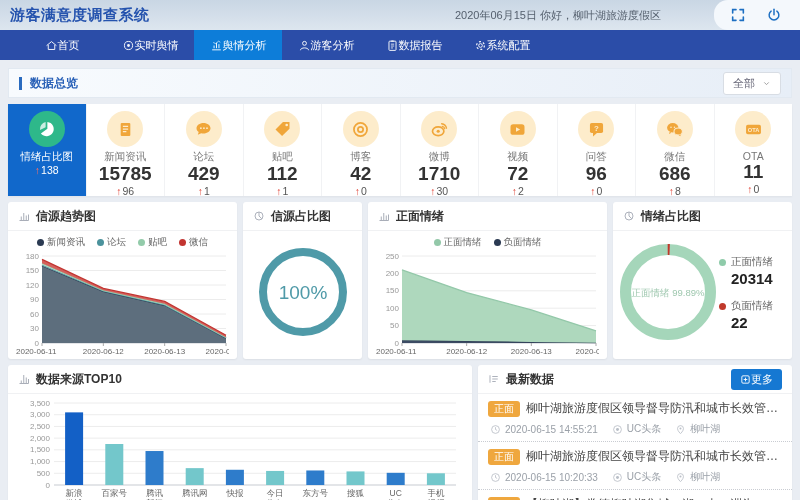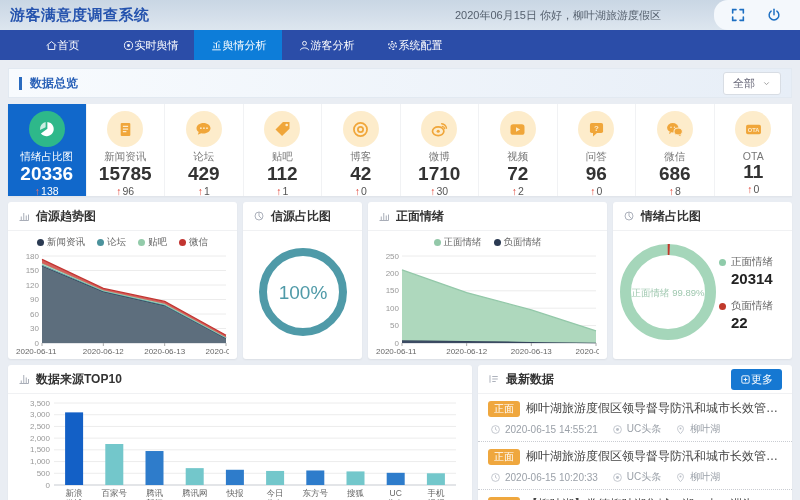--- a/index.html
+++ b/index.html
@@ -141,20 +141,30 @@
       <div class="tab">
         <span class="ticn" data-icon="visitor-icon">
           <svg viewBox="0 0 24 24">
             <circle cx="12" cy="8" r="3.6" fill="none" stroke="currentColor" stroke-width="1.8"></circle>
             <path d="M4.5 20c0-5 15-5 15 0" fill="none" stroke="currentColor" stroke-width="1.8" stroke-linecap="round"></path>
           </svg>
         </span>
         <span class="tlabel">游客分析</span>
       </div>
       <div class="tab">
+        <span class="ticn" data-icon="report-icon">
+          <svg viewBox="0 0 24 24">
+            <rect x="5.5" y="4" width="13" height="17" rx="1.5" fill="none" stroke="currentColor" stroke-width="1.8"></rect>
+            <path d="M9 9.5h6M9 13h6M9 16.5h4" stroke="currentColor" stroke-width="1.5"></path>
+            <rect x="9.5" y="2.8" width="5" height="2.4" rx="1" fill="currentColor"></rect>
+          </svg>
+        </span>
+        <span class="tlabel">数据报告</span>
+      </div>
+      <div class="tab">
         <span class="ticn" data-icon="settings-icon">
           <svg viewBox="0 0 24 24">
             <circle cx="12" cy="12" r="3.4" fill="none" stroke="currentColor" stroke-width="1.8"></circle>
             <circle cx="12" cy="12" r="7.2" fill="none" stroke="currentColor" stroke-width="2.2" stroke-dasharray="3.8 3.74"></circle>
           </svg>
         </span>
         <span class="tlabel">系统配置</span>
       </div>
     </div>
 
@@ -177,21 +187,20 @@
         <div class="card hl">
           <div class="iconwrap">
             <span data-icon="pie-chart-icon">
               <svg viewBox="0 0 24 24">
                 <path d="M13 11V3.3A8.2 8.2 0 1 1 5.6 16.5L13 11z" fill="currentColor"></path>
                 <path d="M11 9.3V3.5A8.2 8.2 0 0 0 4.5 12.6l6.5-3.3z" fill="currentColor" opacity=".75"></path>
               </svg>
             </span>
           </div>
           <div class="clabel">情绪占比图</div>
-          <div class="cvalue">20336</div>
           <div class="cdelta"><span class="arr">↑</span><span>138</span></div>
         </div>
         <div class="card">
           <div class="iconwrap">
             <span data-icon="news-icon">
               <svg viewBox="0 0 24 24">
                 <rect x="6.5" y="4.5" width="11" height="15" rx="1.2" fill="currentColor"></rect>
                 <path d="M9 8.5h6M9 11.5h6M9 14.5h4" stroke="#fdeccb" stroke-width="1.4"></path>
               </svg>
             </span>

